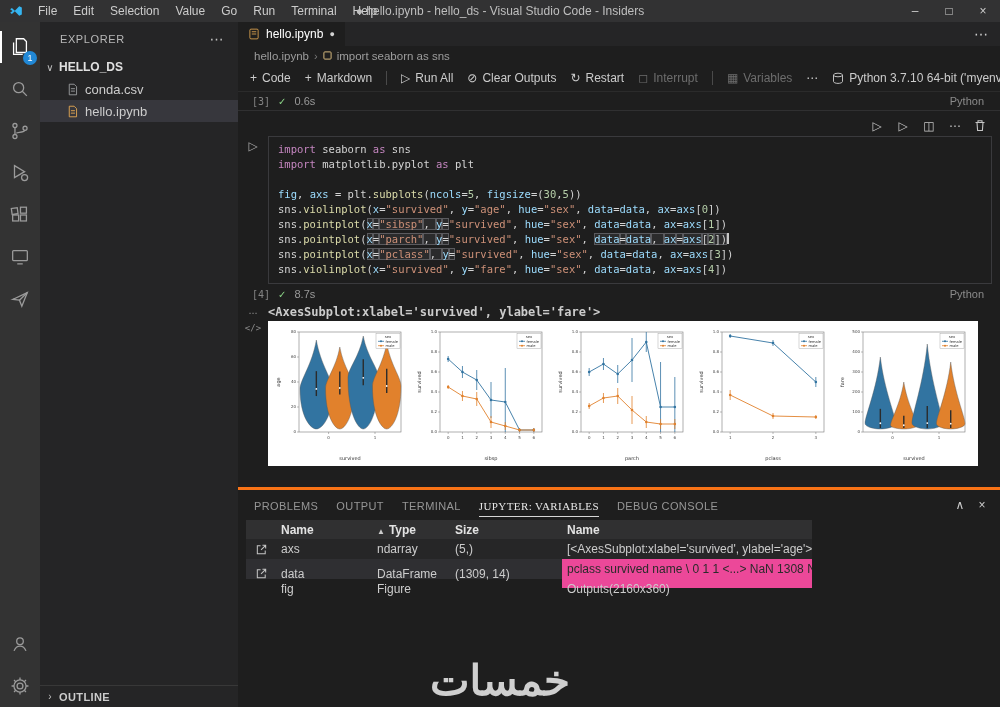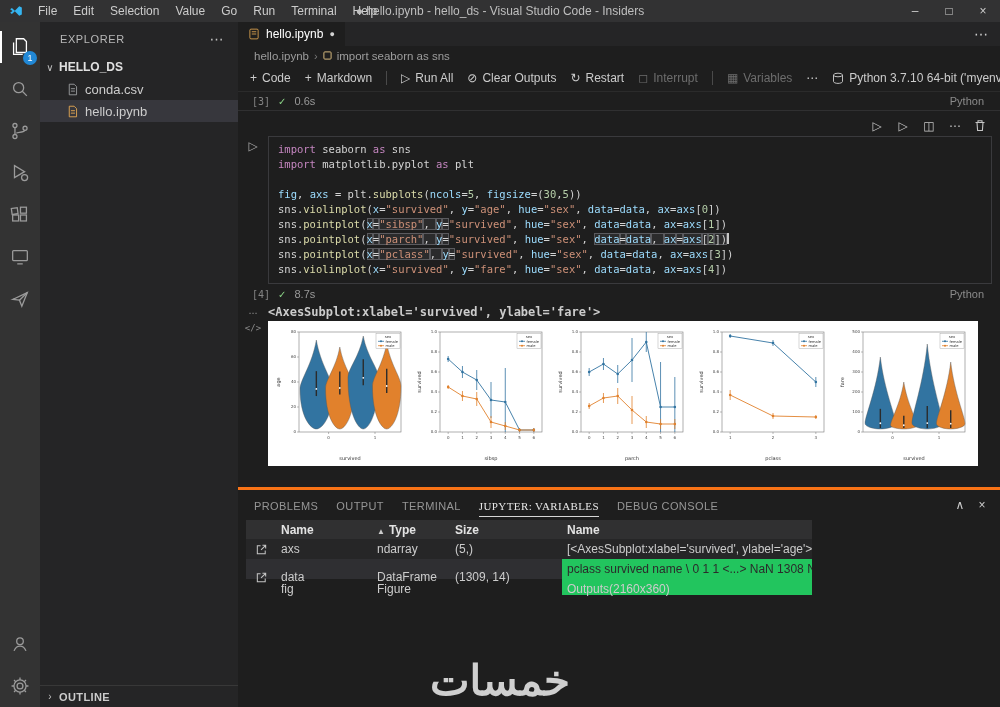--- a/index.html
+++ b/index.html
@@ -89,21 +89,21 @@
   .panel-actions { margin-left:auto; display:flex; gap:14px; padding-right:14px; color:#cccccc; font-size:12px; }
 
   .var-table { margin:0 0 0 8px; width:566px; font-size:12px; }
   .var-grid { display:grid; grid-template-columns:30px 96px 78px 112px 250px; align-items:center; height:20px; }
   .var-head { background:#303031; color:#e3e3e3; font-weight:bold; height:19px; }
   .vh-cell, .vr-cell { padding-left:5px; white-space:nowrap; overflow:hidden; }
   .sort-arrow { font-size:8px; color:#cccccc; margin-right:4px; }
   .vrow0 { background:#262627; } .vrow1 { background:#2f2f32; } .vrow2 { background:transparent; }
   .icon-cell { display:flex; justify-content:center; align-items:center; }
   .icon-cell svg { stroke:#c5c5c5; fill:none; stroke-width:1.1; }
-  .value-light { background:#22c55e; color:#2b2b2b; height:36px; line-height:20px;text-align:right; }
+  .value-light { background:#ec4899; color:#2b2b2b; height:29px; line-height:20px;text-align:right; }
 
   .watermark { position:absolute; left:0; right:0; bottom:2px; text-align:center; font-size:42px; font-weight:bold; color:#d9d9d9; opacity:.95; pointer-events:none; z-index:9; }
 
   svg.fi { stroke-width:1.1; fill:none; }
 </style>
 </head>
 <body>
 
 <div class="screen">
 

